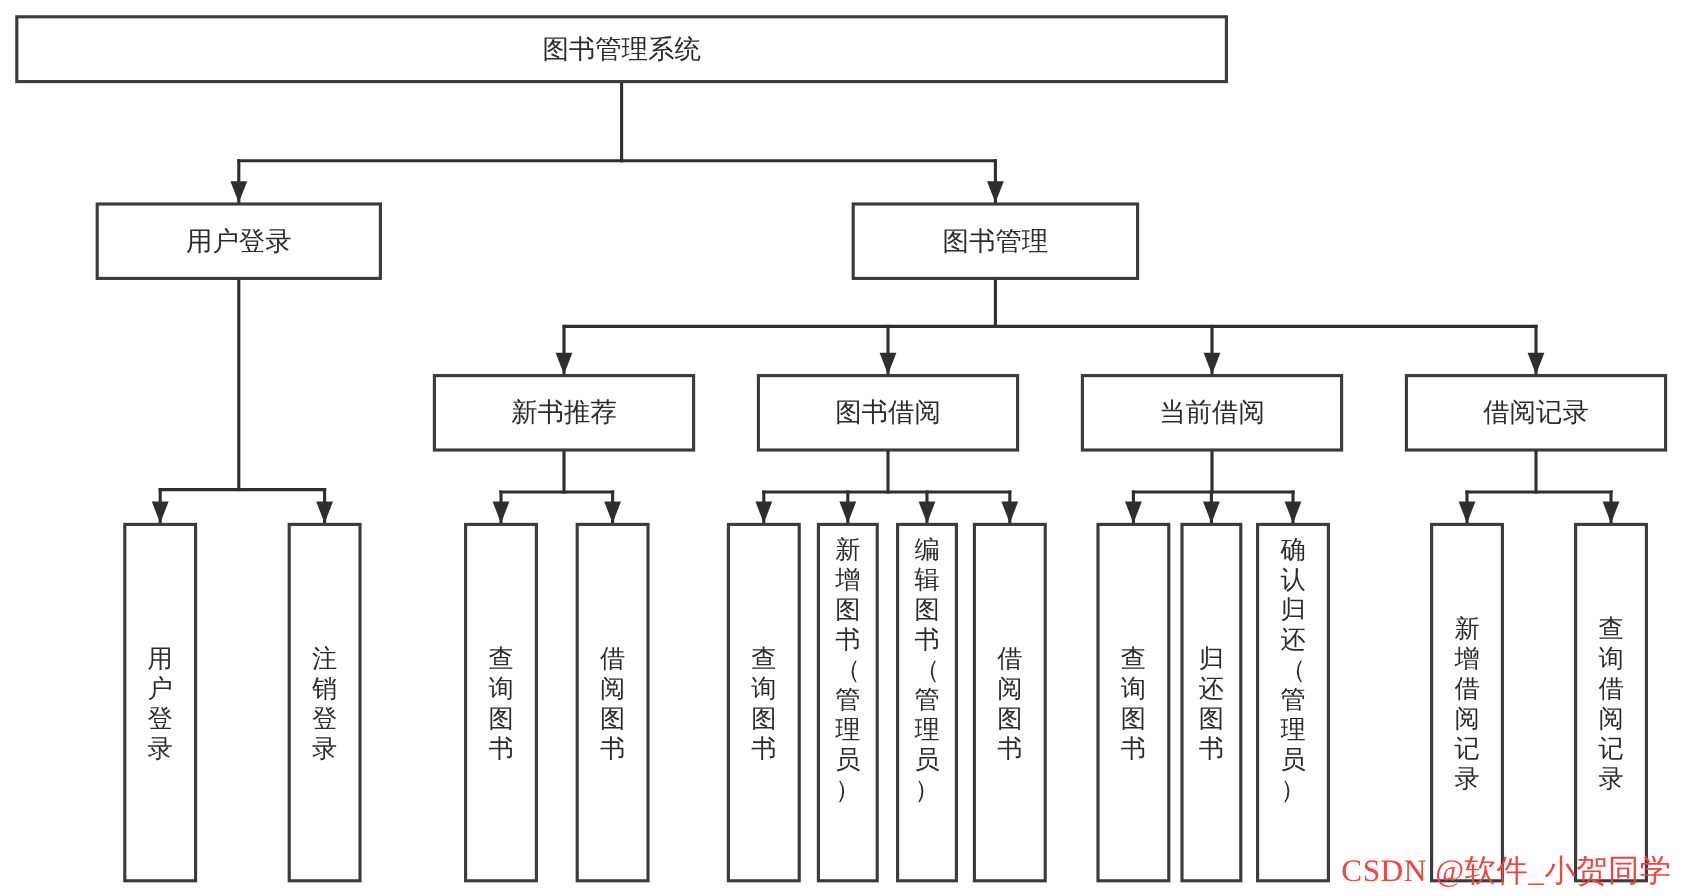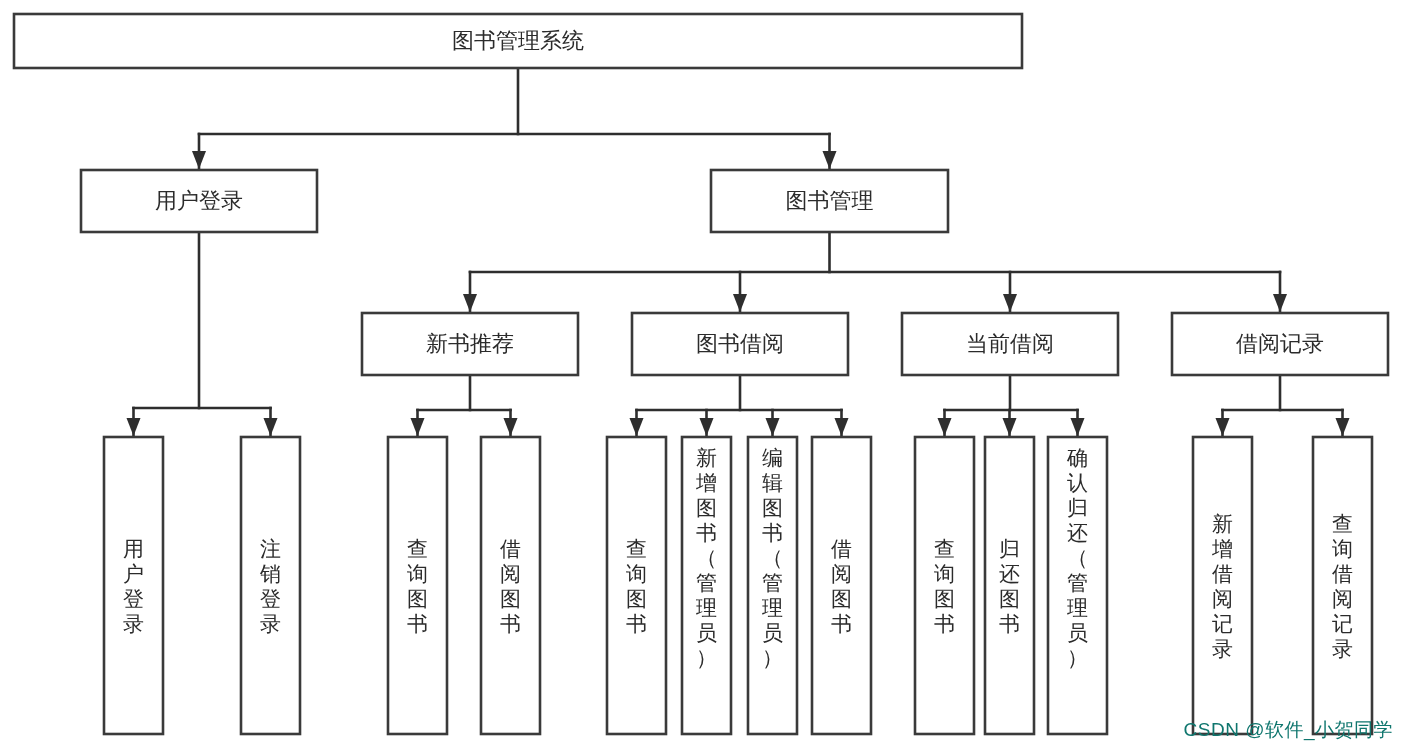--- a/index.html
+++ b/index.html
@@ -49,23 +49,23 @@
   .node-label-v {
     font-family: "DejaVu Sans", "Liberation Sans", sans-serif;
     font-size: 21px;
     fill: #2b2b2b;
     text-anchor: middle;
   }
   .watermark-text {
     position: absolute;
     right: 12px;
     bottom: 4px;
-    font-family: Liberation Sans, sans-serif;
-    font-size: 19px;
-    color: #0f766e;
+    font-family: Liberation Serif, serif;
+    font-size: 26px;
+    color: #ef4444;
     letter-spacing: 0.5px;
     white-space: nowrap;
     pointer-events: none;
   }
 </style>
 </head>
 <body>
 
 <div id="diagram-root">
 

